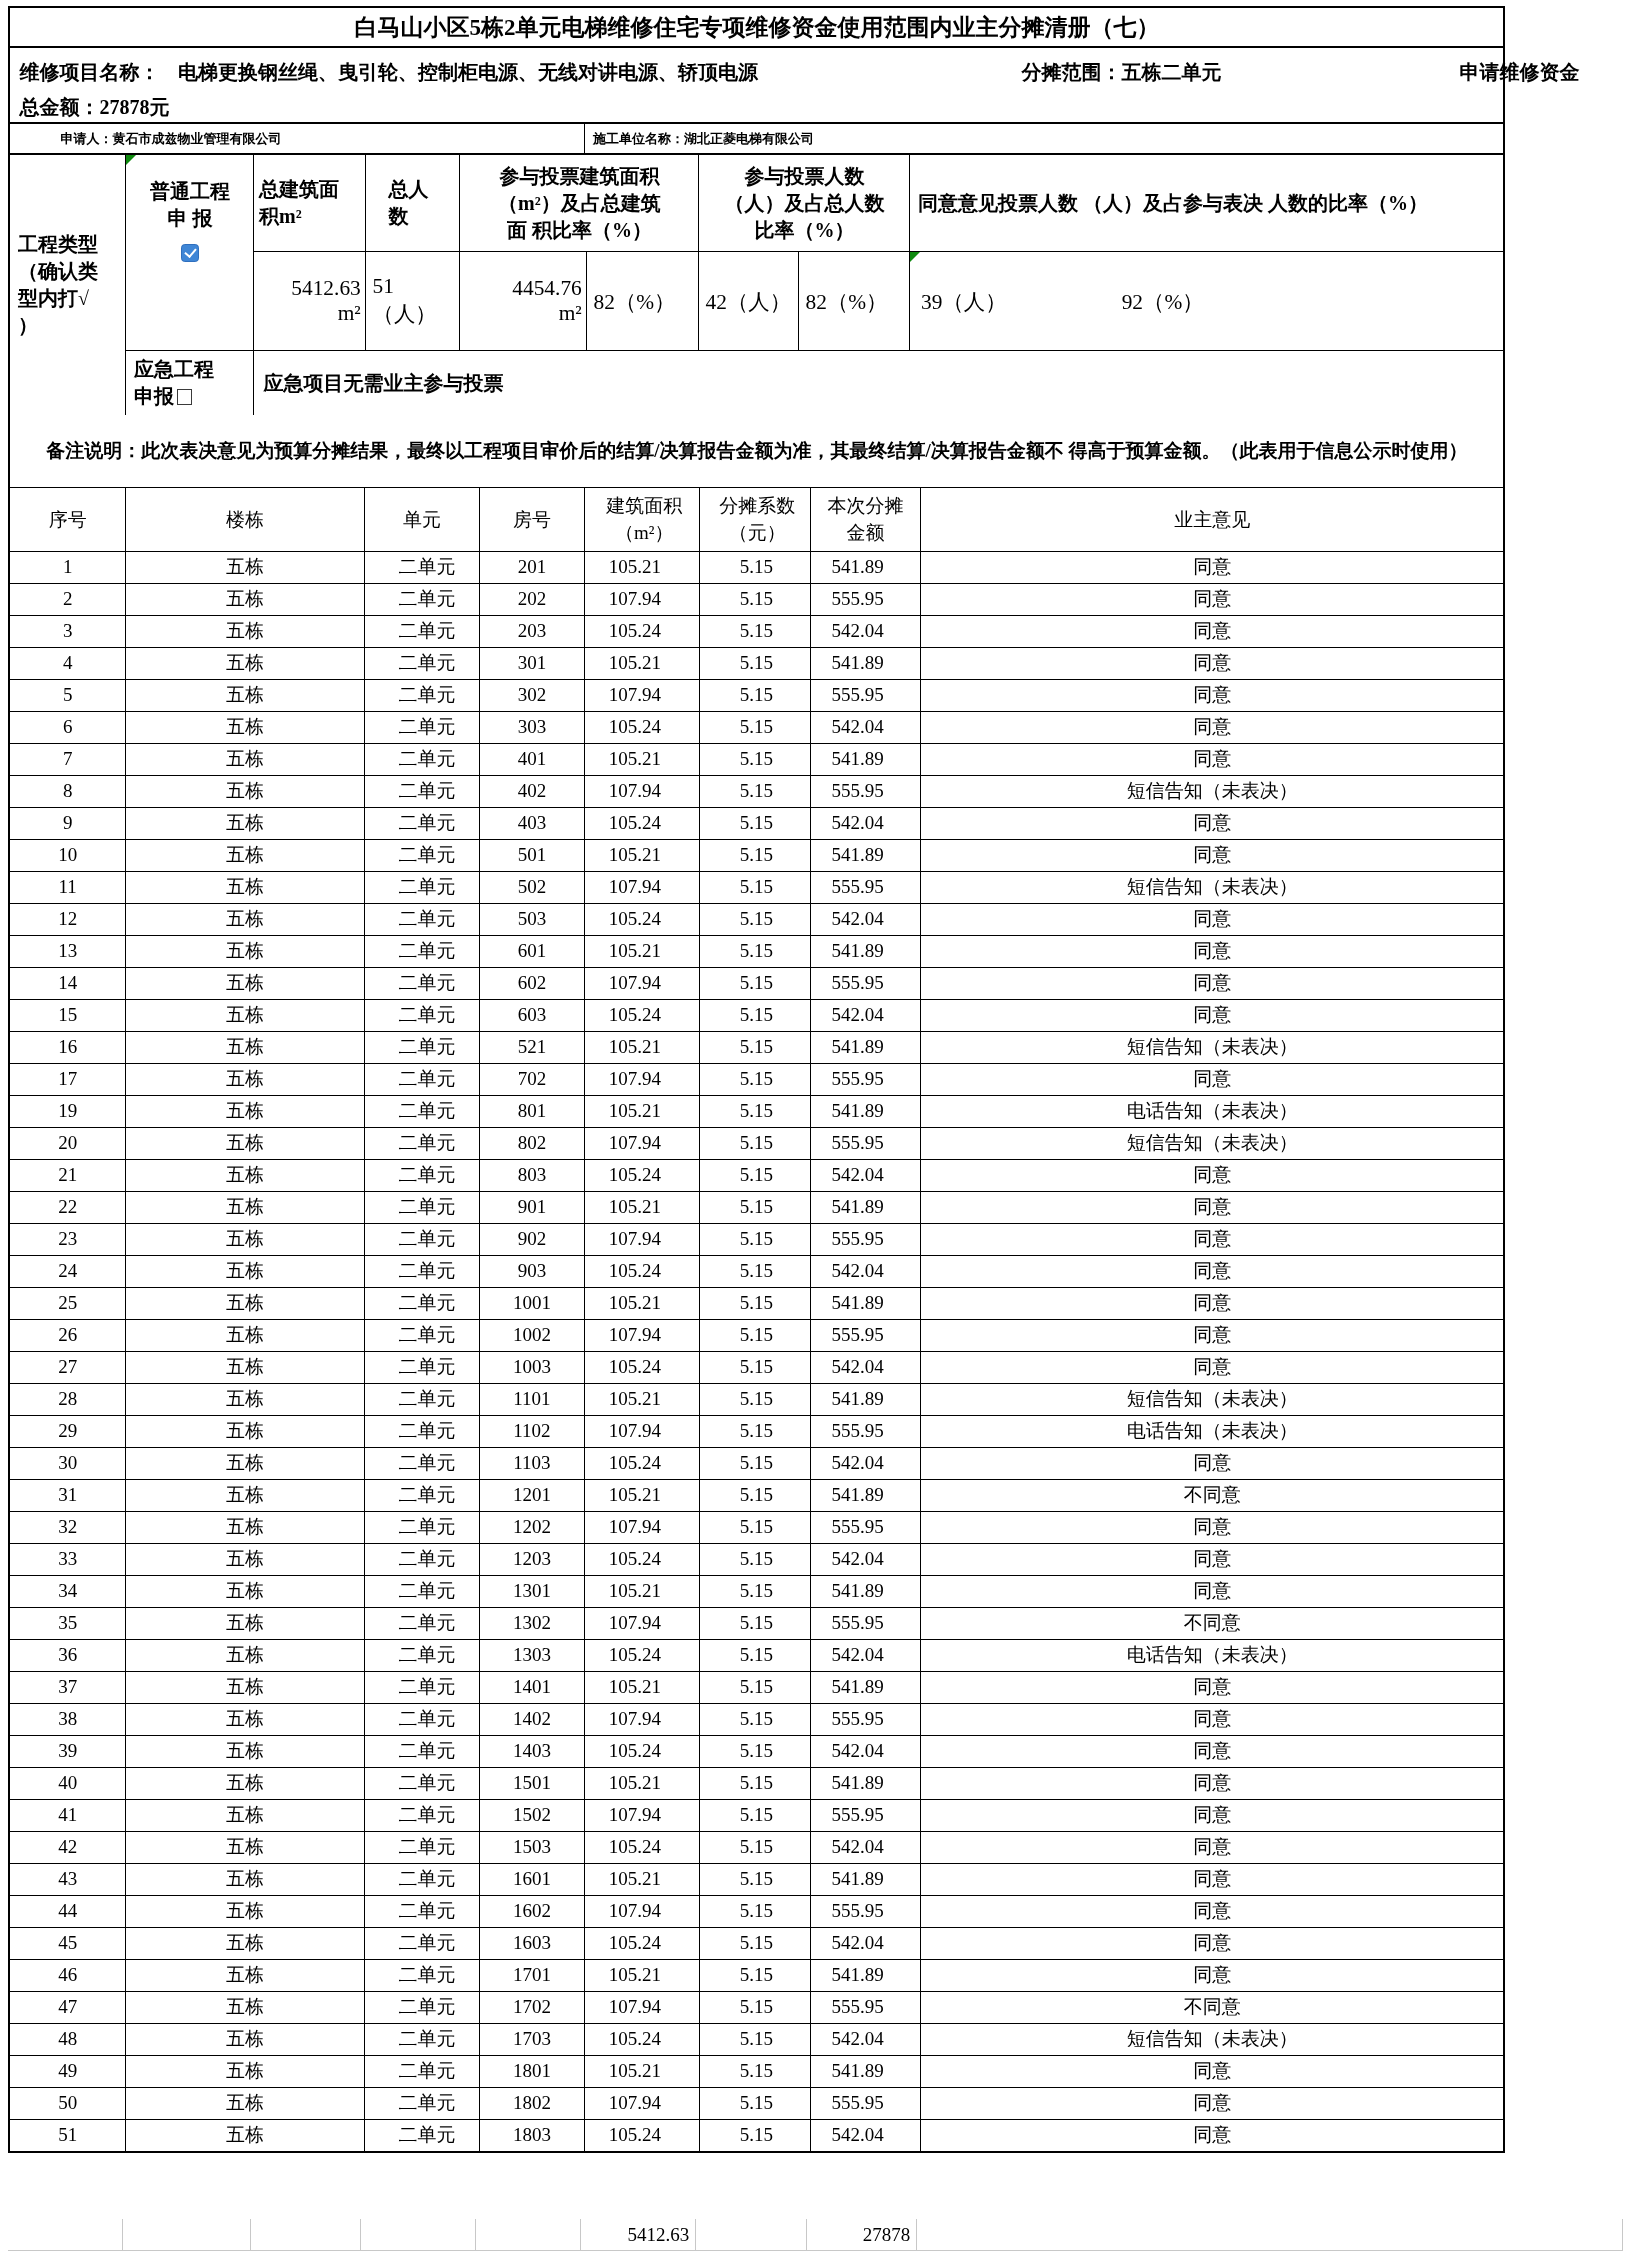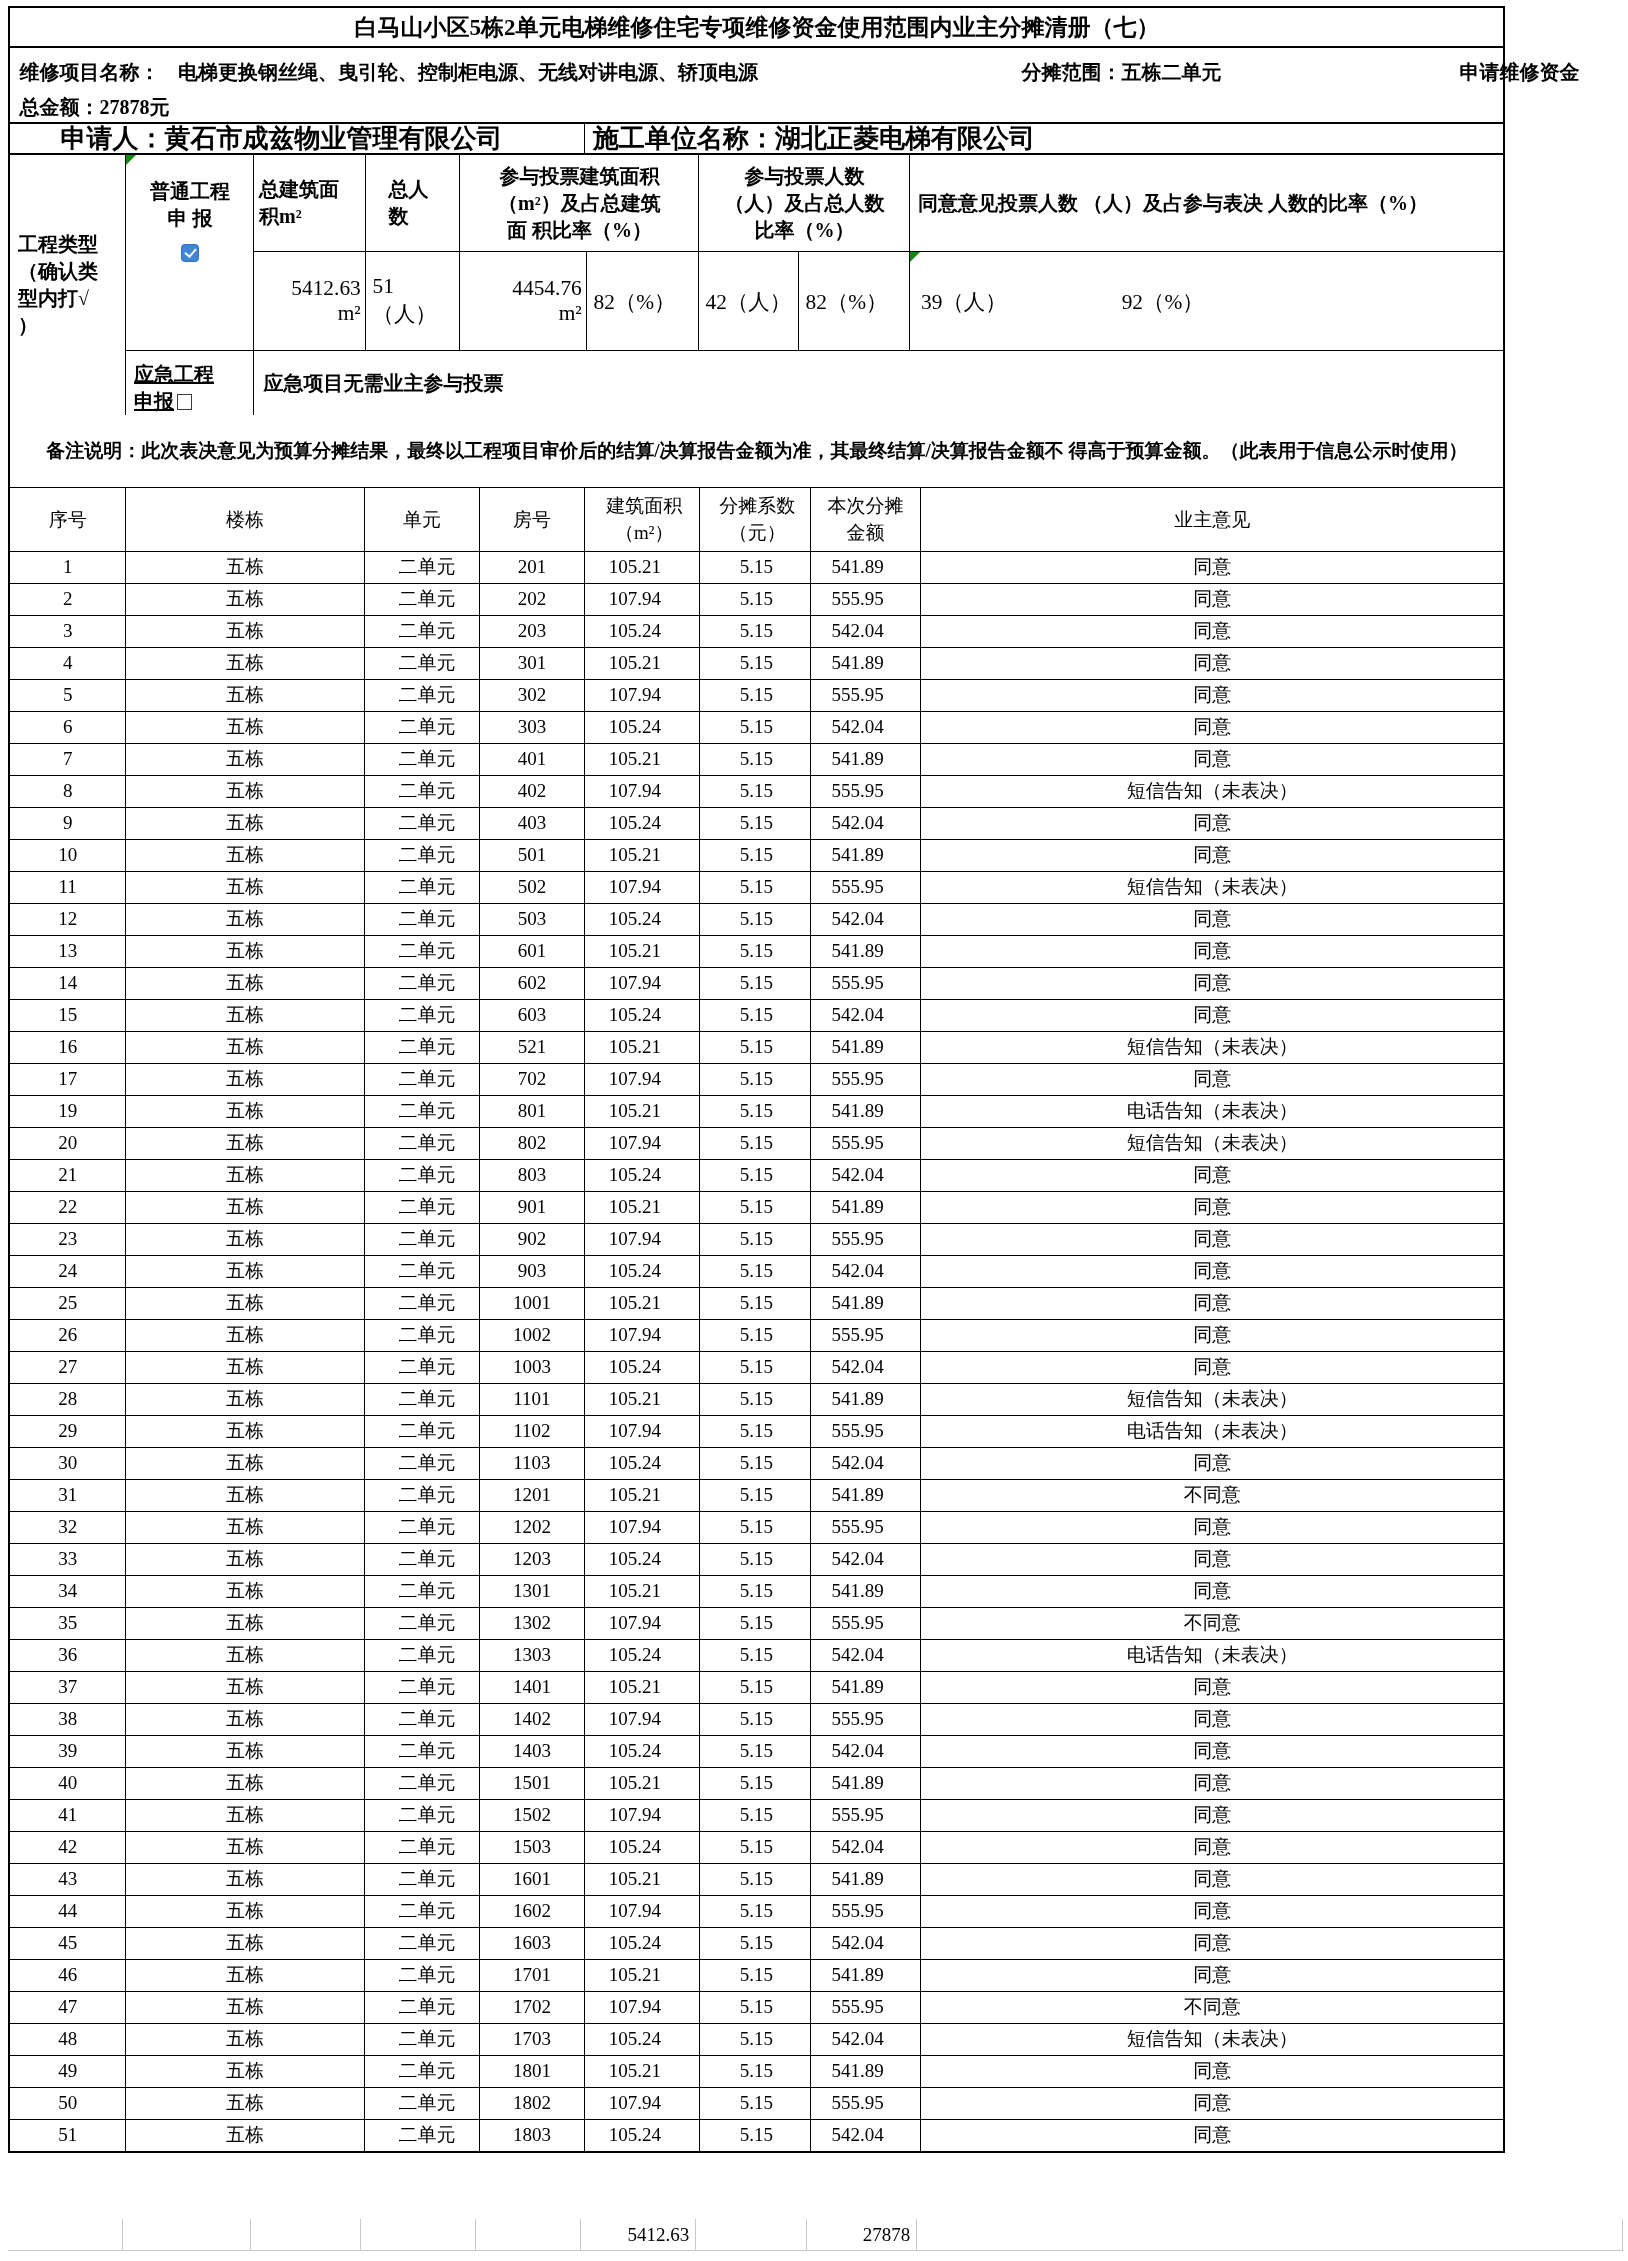--- a/index.html
+++ b/index.html
@@ -21,21 +21,21 @@
     font-size:23px; font-weight:bold; }
   .info-row { height:76px; border-bottom:2.3px solid #000; position:relative;
     font-size:20px; font-weight:bold; }
   .info-row .abs { position:absolute; white-space:nowrap; }
   .ip  { left:9.2px;  top:10.7px; }
   .ipv { margin-left:18.3px; }
   .isc { left:1011px; top:10.7px; }
   .if1 { left:1449px; top:10.7px; }
   .if2 { left:9.2px;  top:46px; }
   .applicant-row { height:31px; border-bottom:2.3px solid #000; display:flex;
-    font-size:26px; font-weight:bold; }
+    font-size:13px; font-weight:bold; }
   .applicant-row .cell1 { width:575px; border-right:1.5px solid #000;
     display:flex; align-items:center; padding-left:50px; }
   .applicant-row .cell2 { flex:1; display:flex; align-items:center; padding-left:7.6px; }
 
   
   .vote-title { height:28px; border-bottom:1.5px solid #000;
     display:flex; align-items:center; justify-content:center;
     font-size:20px; font-weight:bold; }
   .vgrid { display:grid;
     grid-template-columns:115px 128px 112px 94px 127px 112px 100px 111px auto;
@@ -52,22 +52,22 @@
     font-weight:bold; position:relative; }
   .r1 { border-top:none!important; }
   .c-ta-h { grid-column:3/4; align-items:center; padding:0 4.6px; }
   .c-tp-h { grid-column:4/5; align-items:center; padding:0 22px; }
   .c-av-h { grid-column:5/7; align-items:center; justify-content:center; text-align:center; }
   .c-pv-h { grid-column:7/9; align-items:center; justify-content:center; text-align:center; }
   .c-ag-h { grid-column:9/10; align-items:center; padding:0 7.6px; }
   .vnum { align-items:center; justify-content:flex-end; text-align:right; padding:0 4.6px; }
   .vtxt { align-items:center; padding:0 6.1px; }
   .c-ag-v { grid-column:9/10; position:relative; align-items:center; padding:0 10.7px; gap:115px; }
-  .c-em { grid-column:2/3; flex-direction:column; justify-content:flex-end;
-    padding-left:7.6px; font-weight:bold;text-decoration:underline; }
+  .c-em { grid-column:2/3; flex-direction:column; justify-content:center;
+    padding-left:7.6px; font-weight:bold; }
   .c-em-note { grid-column:3/10; align-items:center; padding-left:9.2px; font-weight:bold; }
 
   .checkbox { width:17.6px; height:17.6px; border-radius:3.8px; margin-top:12.2px;
     background:#3F86D6; border:1.5px solid #2F6FBE; position:relative; display:inline-block; }
   .checkbox::after { content:""; position:absolute; left:4.6px; top:0.8px;
     width:4.6px; height:9.2px; border:solid #fff; border-width:0 2.3px 2.3px 0;
     transform:rotate(40deg); }
   .emptybox { display:inline-block; width:15.3px; height:15.3px;
     border:1.5px solid #3a3a3a; background:#fff; vertical-align:-1.5px; margin-left:3.1px; }
   .tri { position:absolute; top:0; left:0; width:0; height:0;

